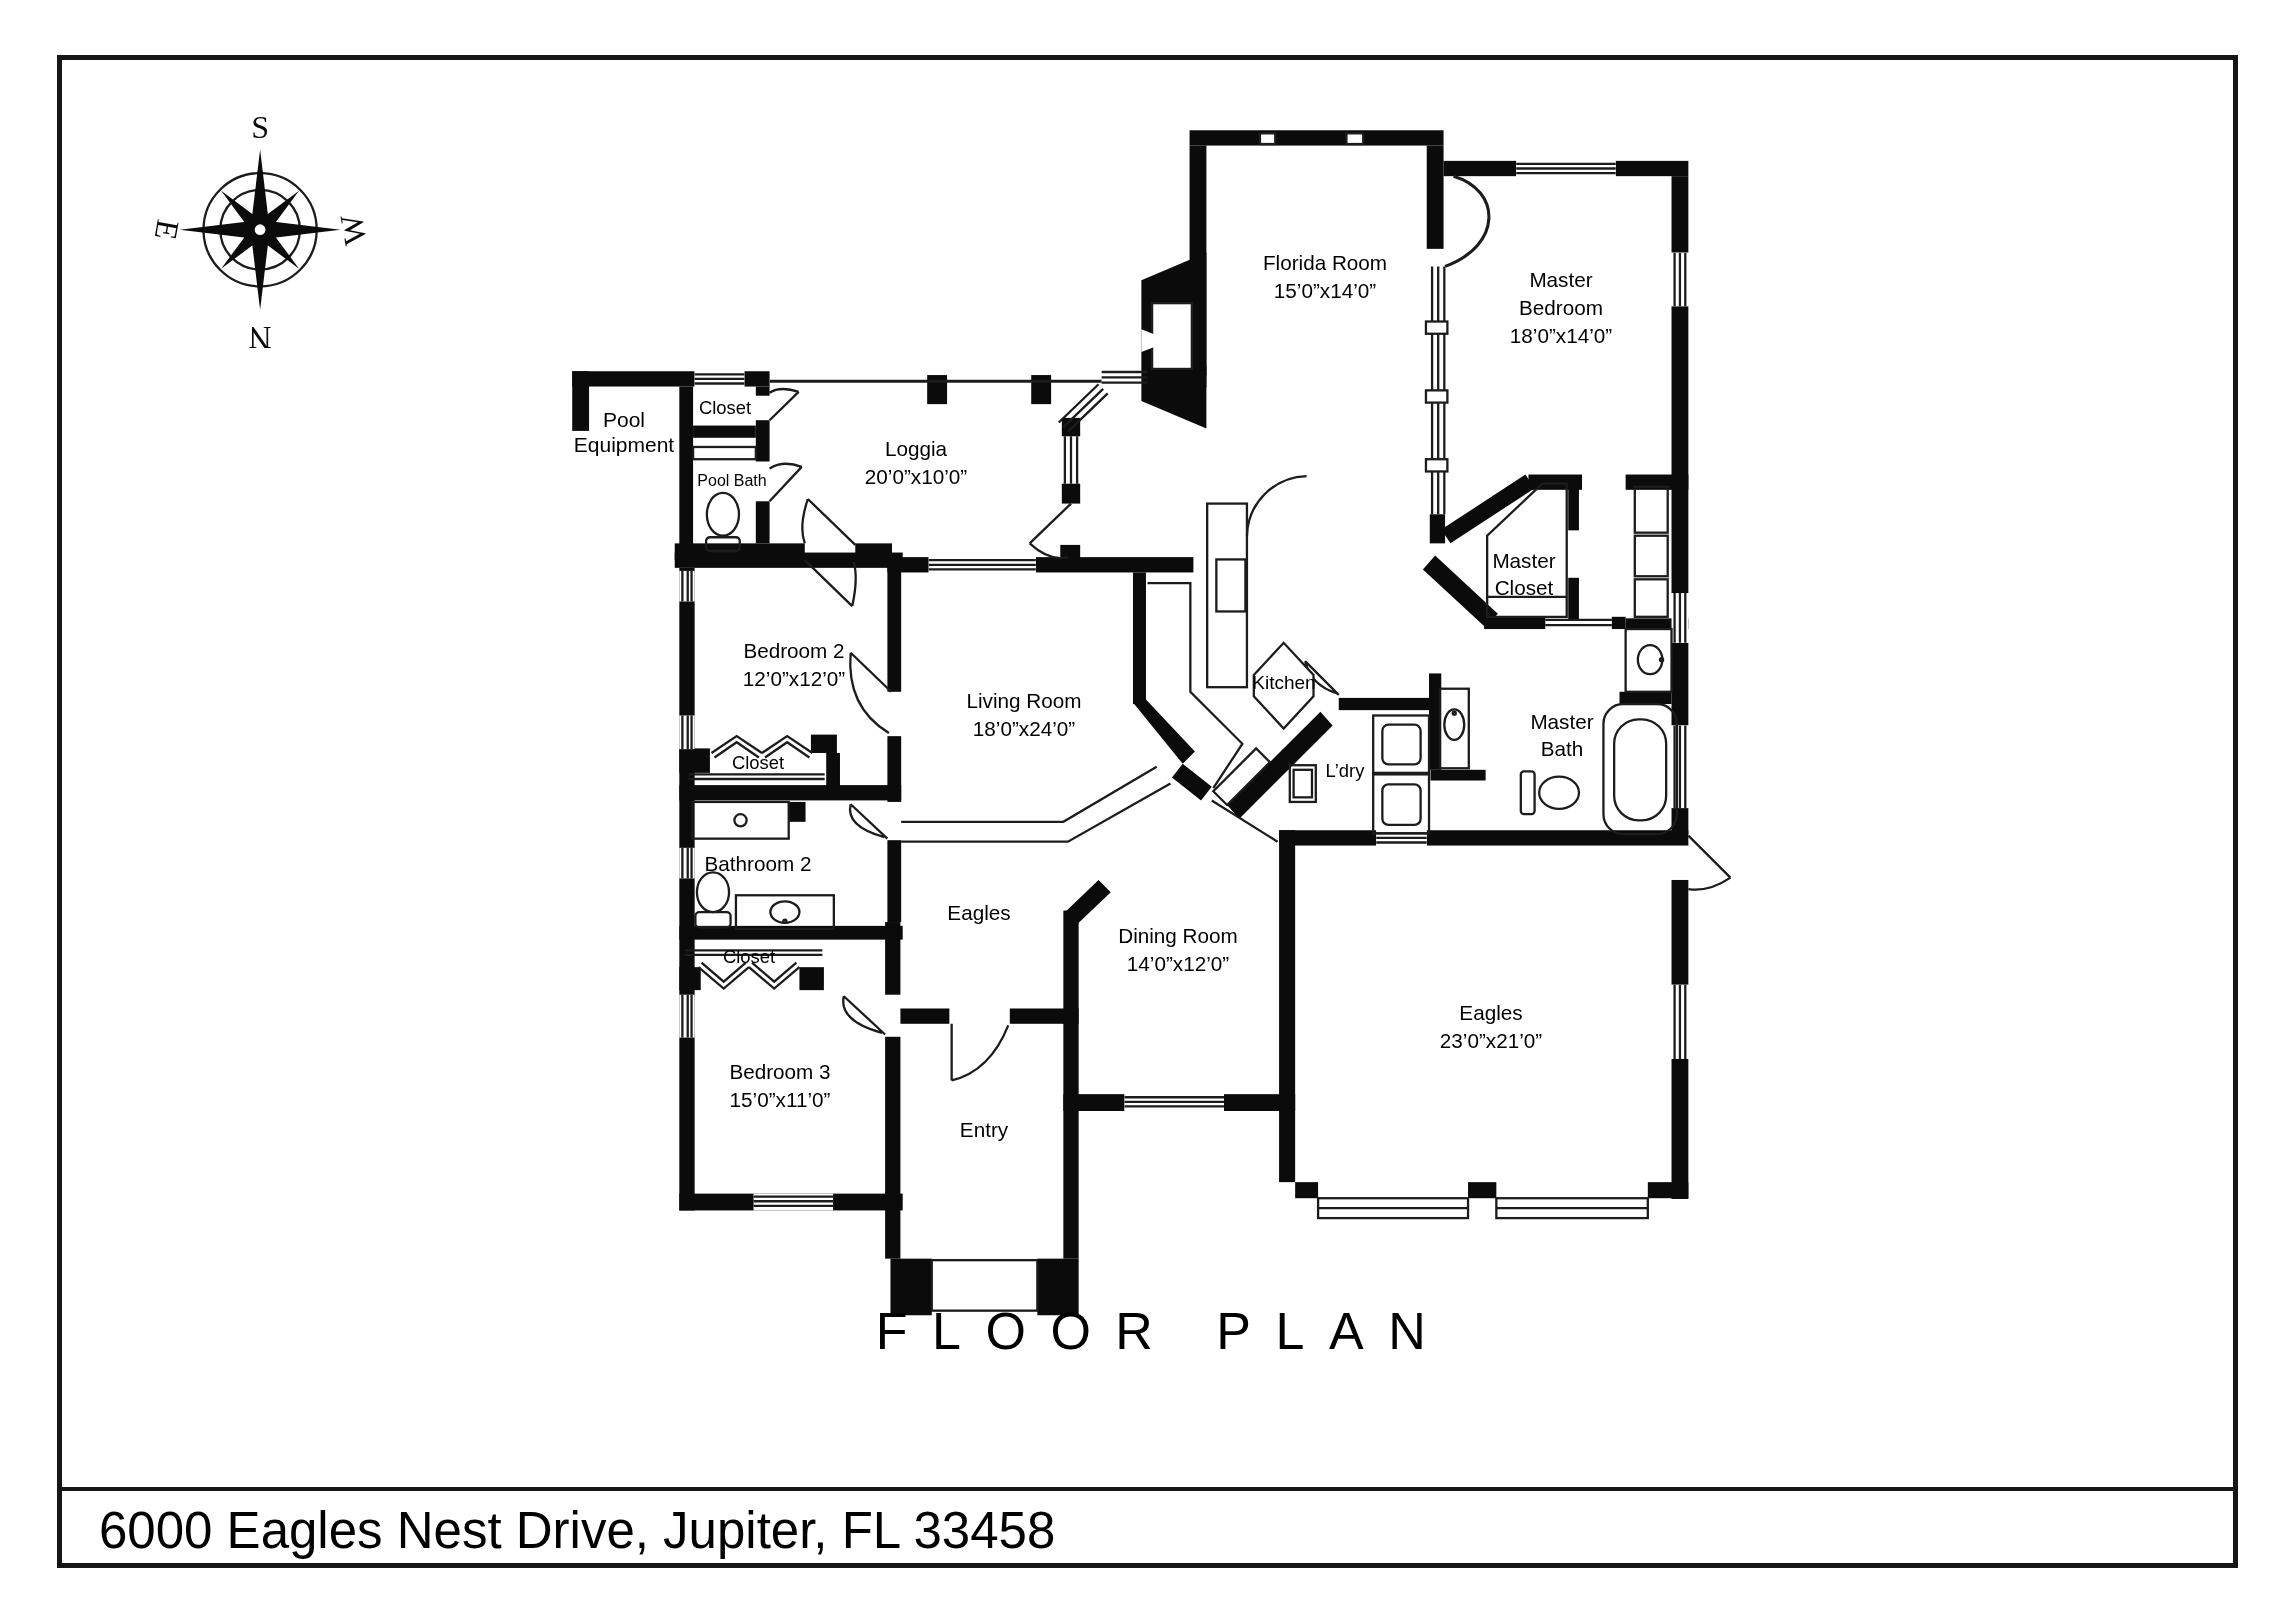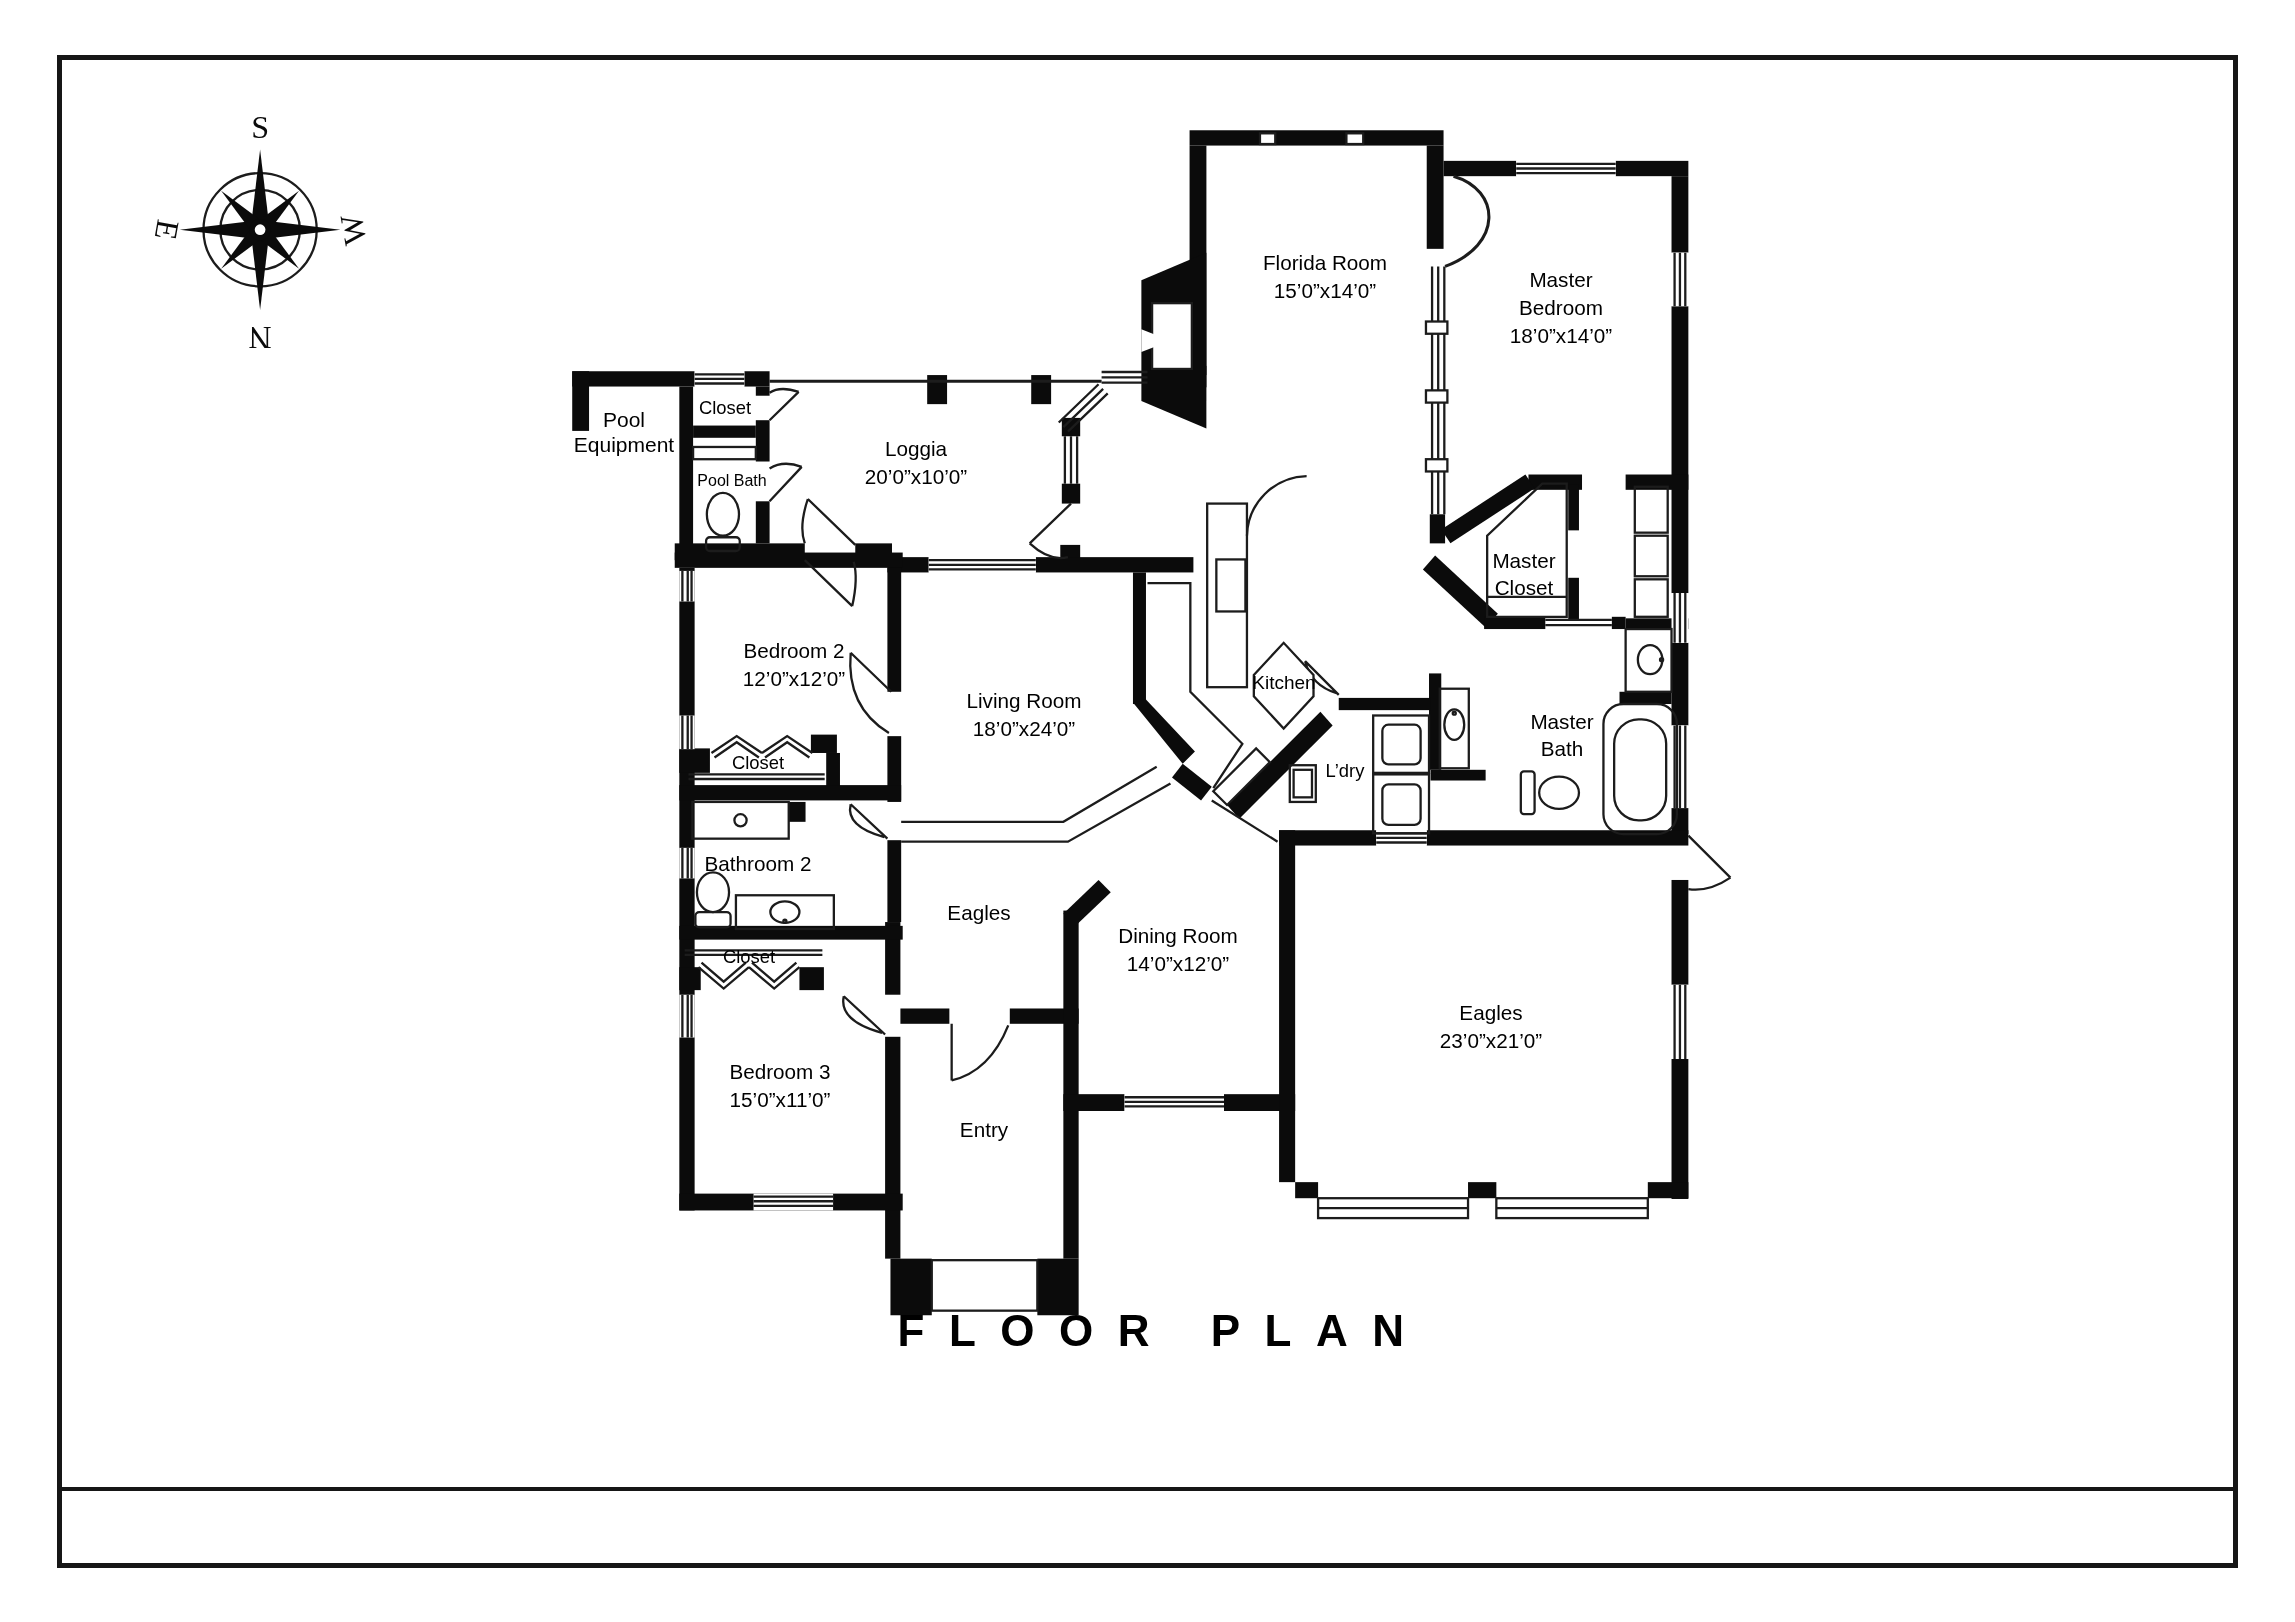--- a/index.html
+++ b/index.html
@@ -4,21 +4,21 @@
 <style>
   html,body{margin:0;padding:0;background:#fff;}
   #canvas{position:relative;width:2295px;height:1623px;background:#fff;overflow:hidden;
           font-family:"Liberation Sans",sans-serif;color:#000;}
   .frame{position:absolute;left:57px;top:55px;width:2181px;height:1513px;
          border:5.4px solid #161616;box-sizing:border-box;}
   .addr-divider{position:absolute;left:60px;top:1487px;width:2175px;height:3.8px;background:#161616;}
   .address{position:absolute;left:99px;top:1530px;transform:translate(0,-50%);
            font-size:51px;letter-spacing:0px;font-weight:400;white-space:nowrap;}
   .plan-title{position:absolute;left:1163px;top:1331px;transform:translate(-50%,-50%);
-              font-size:44px;letter-spacing:24.5px;font-weight:700;white-space:nowrap;}
+              font-size:52px;letter-spacing:24.5px;font-weight:400;white-space:nowrap;}
   .rl{position:absolute;transform:translate(-50%,-50%);text-align:center;
       font-size:20.7px;line-height:28px;white-space:nowrap;}
   svg{position:absolute;left:0;top:0;}
   .planline{stroke:#1c1c1c;stroke-width:3;fill:none;}
 </style>
 </head>
 <body>
 
 <div id="canvas">
 
@@ -338,15 +338,16 @@
   <div class="rl" style="left:780px;top:1086px">
     <span style="display:block">Bedroom 3</span>
     <span style="display:block">15’0”x11’0”</span>
   </div>
   <div class="rl" style="left:984px;top:1130px">
     <span>Entry</span>
   </div>
 
   <div class="plan-title">FLOOR PLAN</div>
   <div class="addr-divider"></div>
+  <div class="address">6000 Eagles Nest Drive, Jupiter, FL 33458</div>
 
 </div>
 
 
 </body></html>

